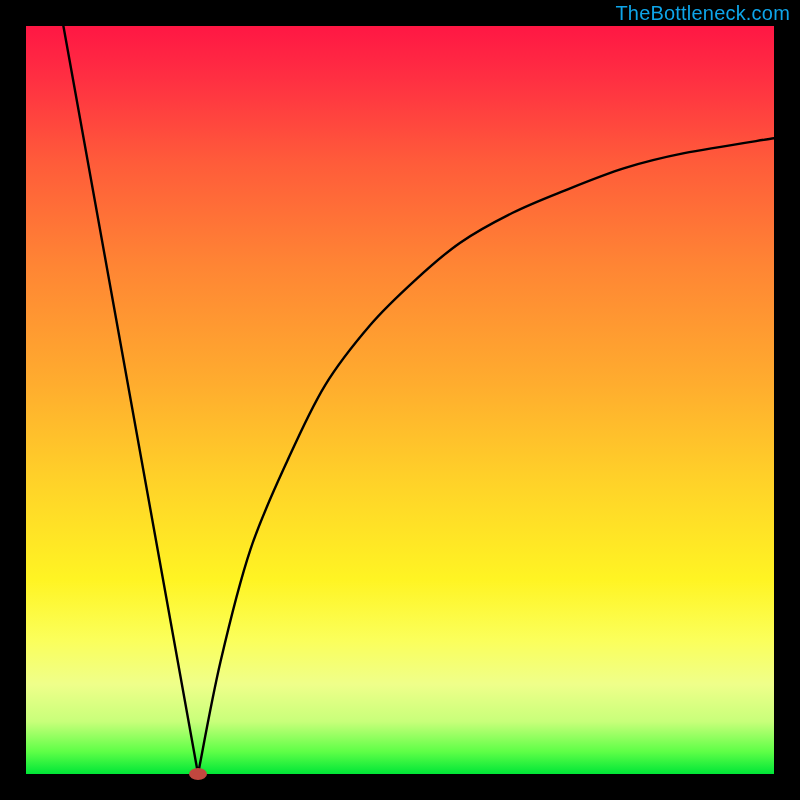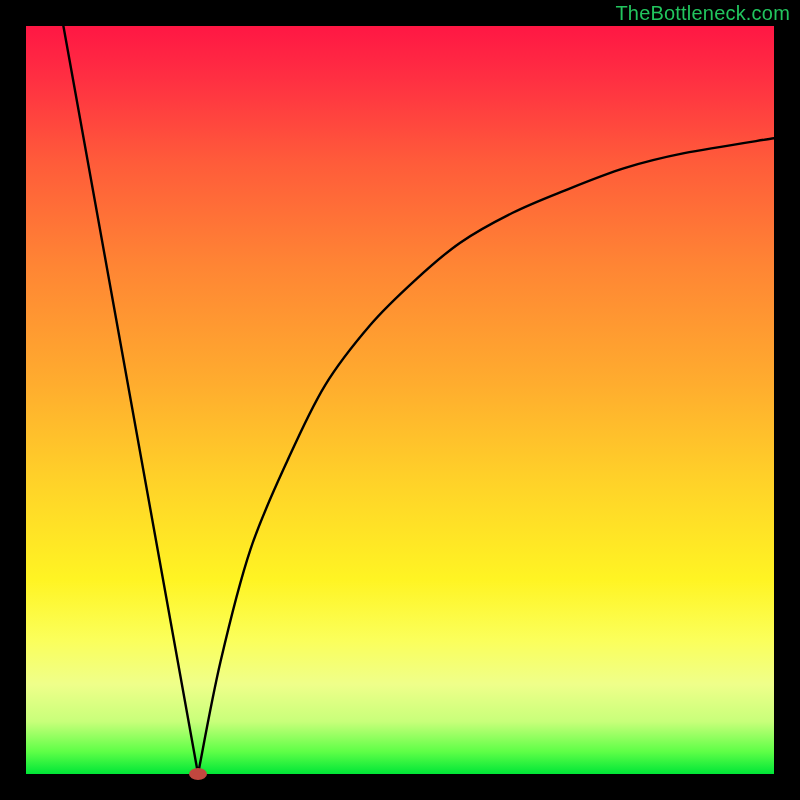--- a/index.html
+++ b/index.html
@@ -39,21 +39,21 @@
       #efff8a 88%,
       #c8ff7a 93%,
       #5fff47 97%,
       #00e637 100%
     );
   }
   .watermark {
     position: absolute;
     top: 2px;
     right: 10px;
-    color: #22c55e;
+    color: #0ea5e9;
     font-size: 20px;
     font-weight: 500;
     letter-spacing: 0.2px;
   }
   svg.curve {
     position: absolute;
     top: 0;
     left: 0;
     width: 748px;
     height: 748px;

